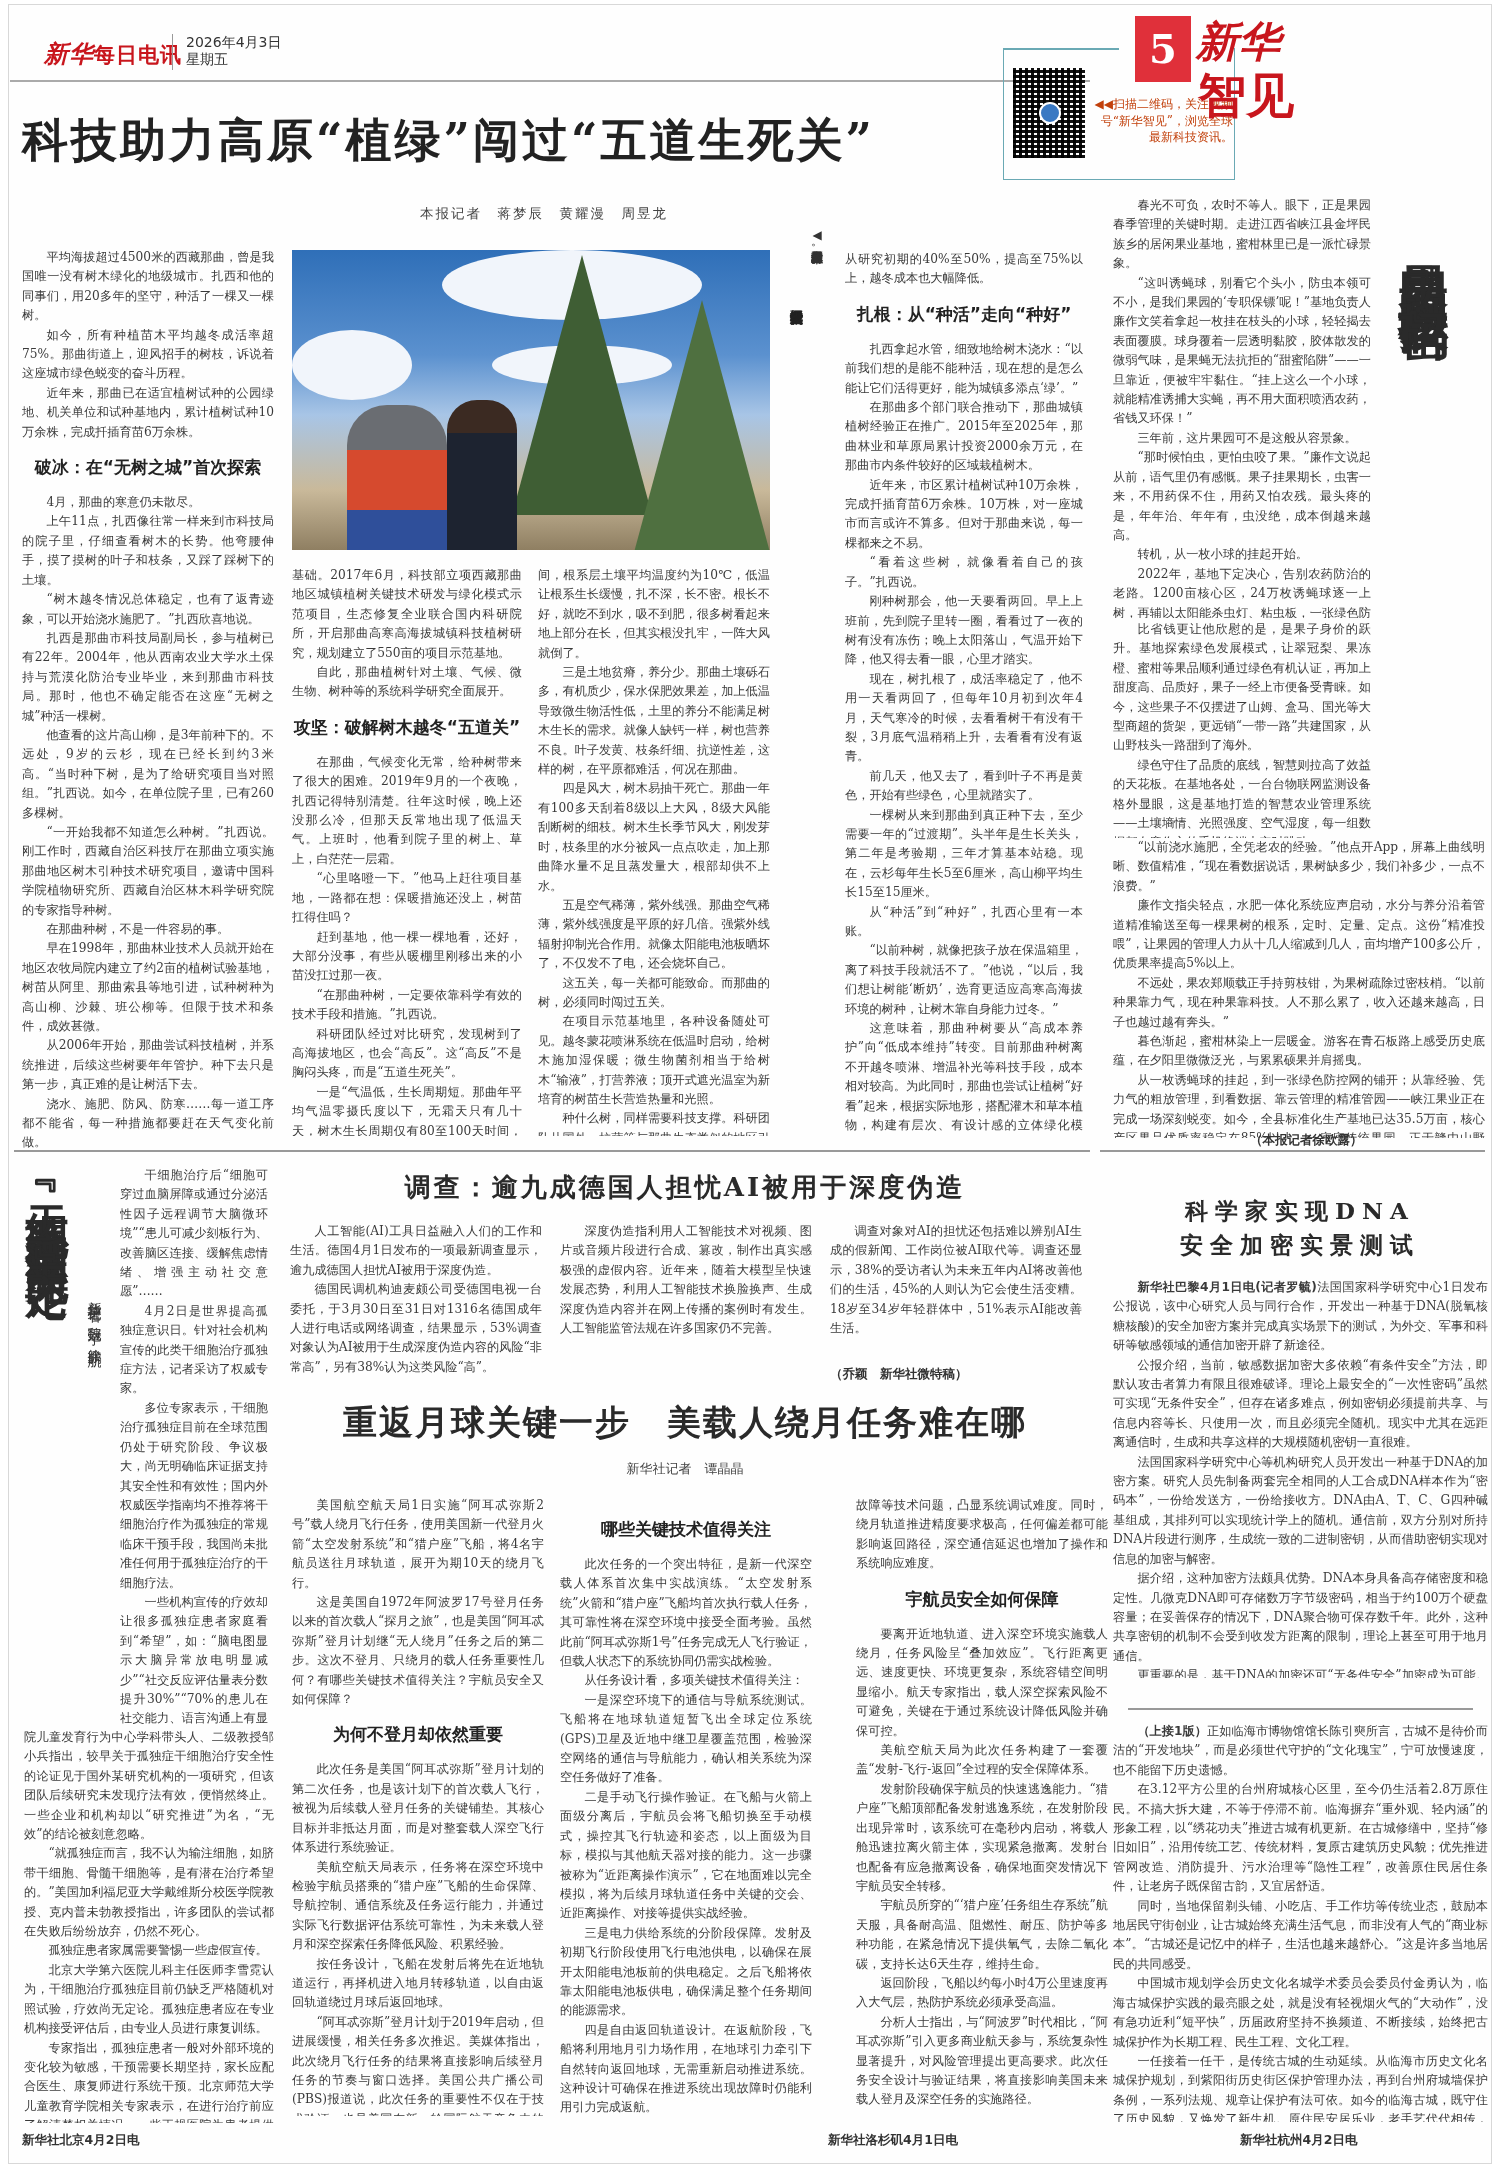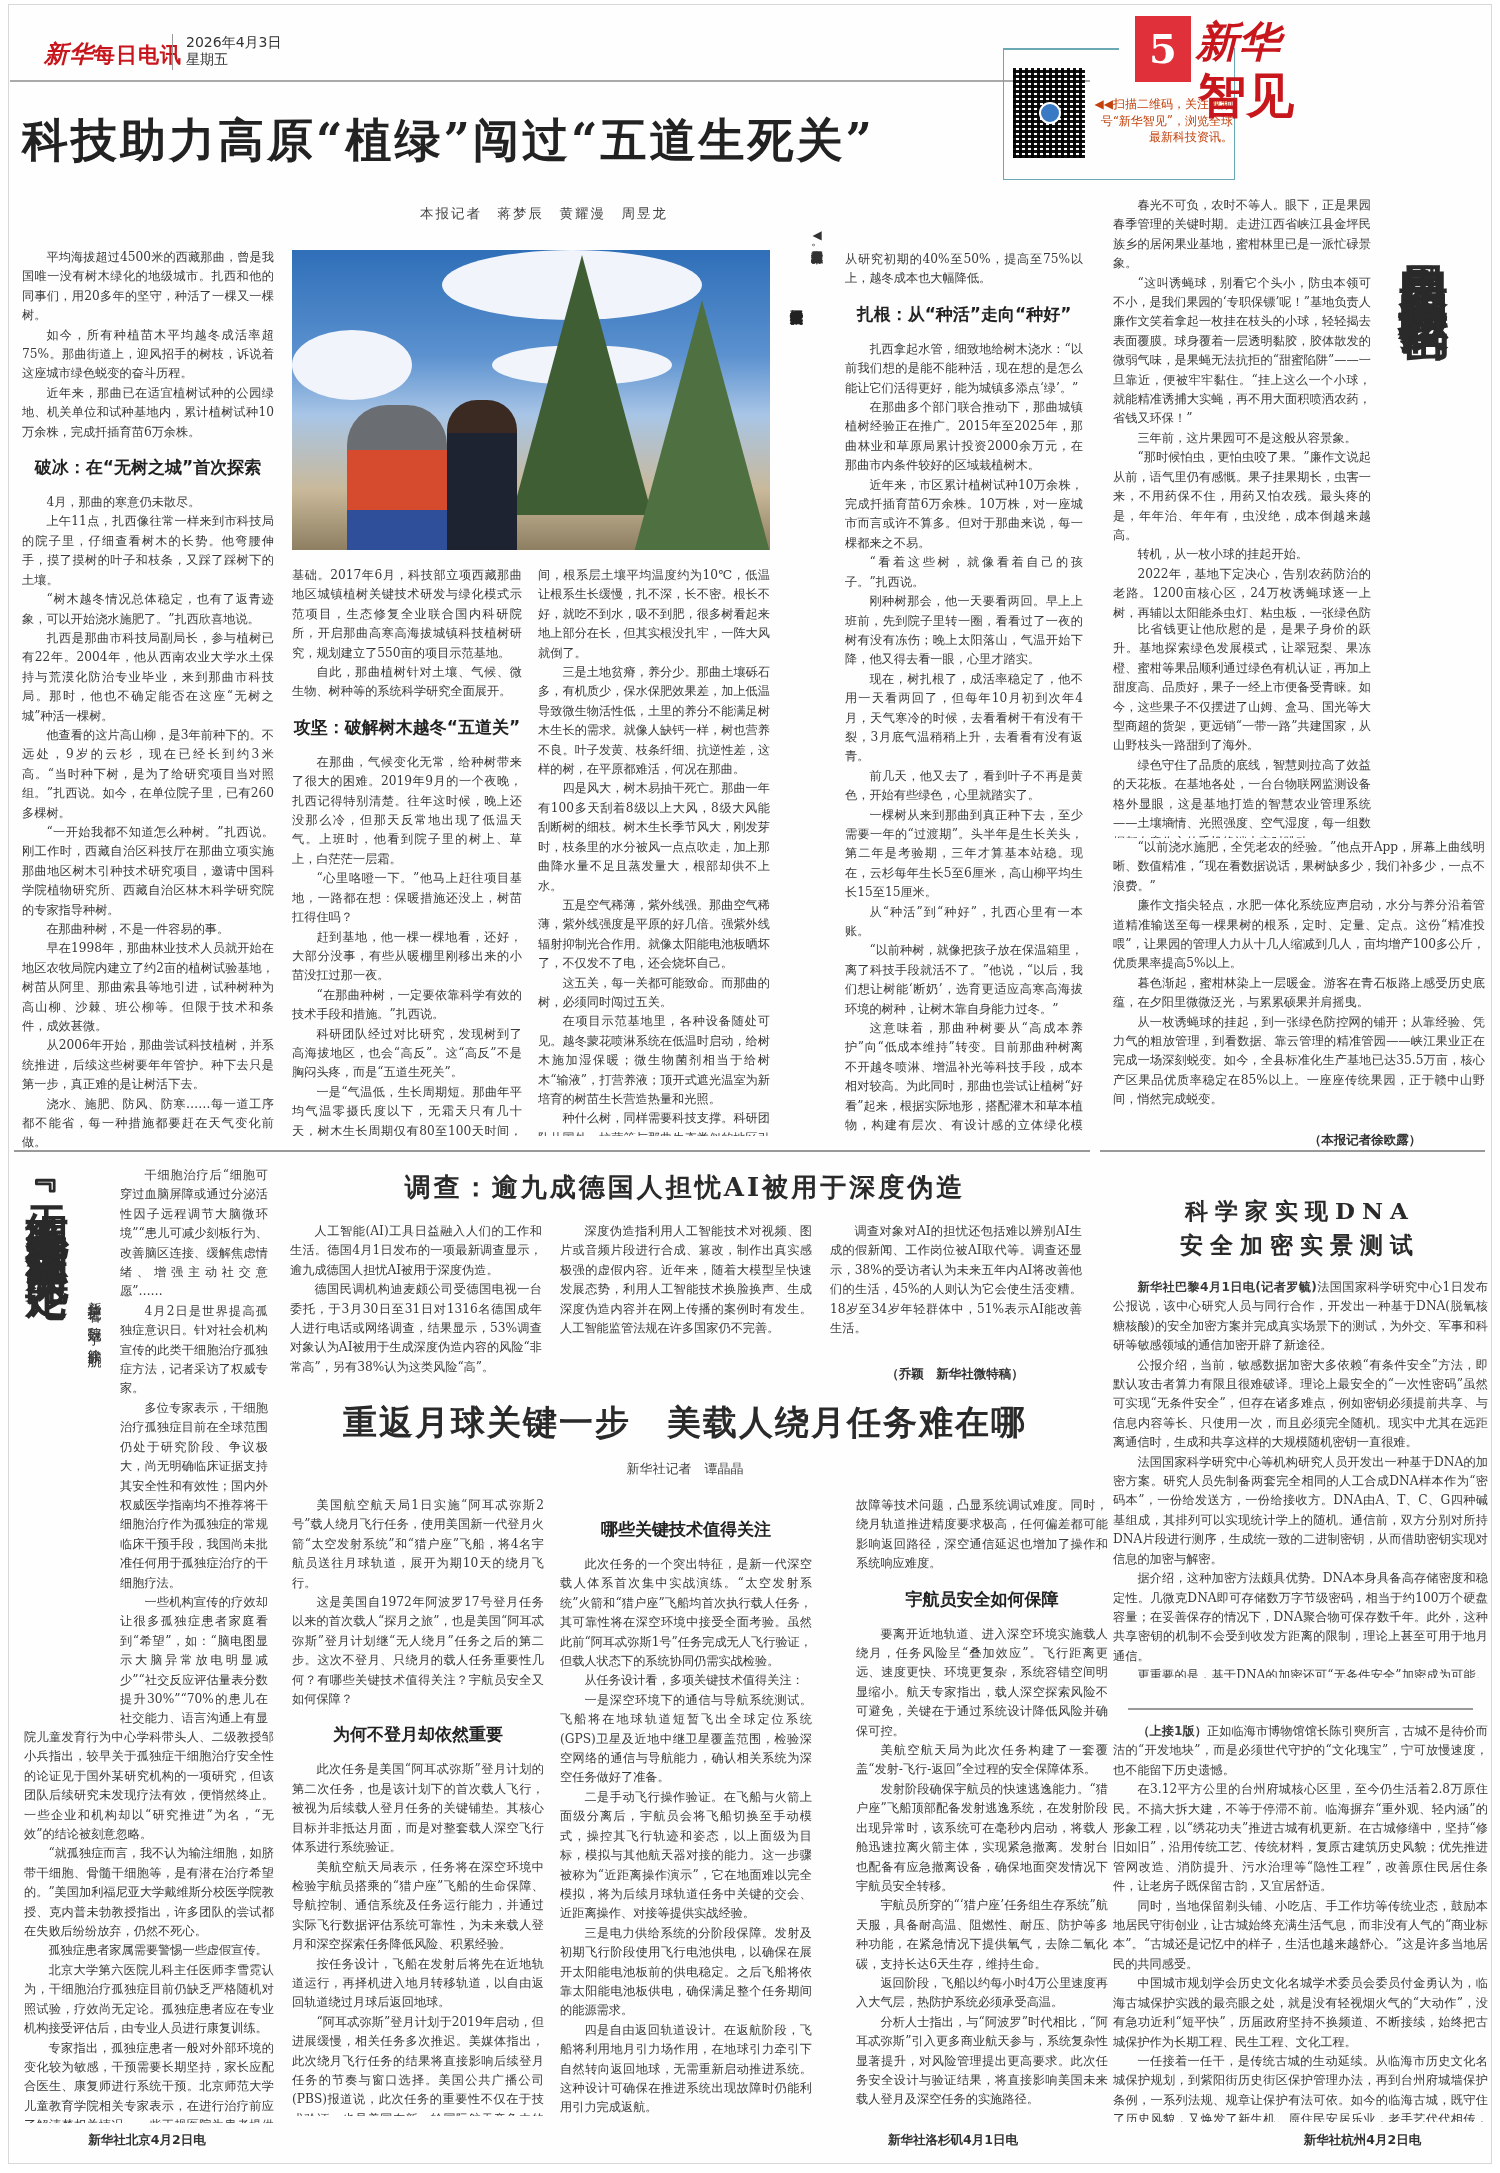--- a/index.html
+++ b/index.html
@@ -4,21 +4,21 @@
 <style>
   * { box-sizing: border-box; margin: 0; padding: 0; }
   html, body { width: 1500px; height: 2173px; background: #ffffff; }
   body { font-family: "DejaVu Serif", "Liberation Serif", serif; color: #2a2a2a; position: relative; overflow: hidden; }
   .page { position: absolute; left: 8px; top: 4px; width: 1484px; height: 2160px; border: 1px solid #d8d8d8; background: #fefefe; }
   .abs { position: absolute; }
   p.txt { font-size: 12.2px; line-height: 19.4px; text-align: justify; text-indent: 2em; color: #3a3a3a; }
   p.txt.noind { text-indent: 0; }
   .col { position: absolute; overflow: hidden; }
   .sub { font-family: "DejaVu Sans", "Liberation Sans", sans-serif; font-weight: bold; font-size: 17px; text-align: center; color: #222; margin: 14px 0 14px; }
-  .sign { font-family: "DejaVu Sans", "Liberation Sans", sans-serif; font-weight: bold; font-size: 12.5px; text-align: center; color: #333; margin-top: 4px; }
+  .sign { font-family: "DejaVu Sans", "Liberation Sans", sans-serif; font-weight: bold; font-size: 12.5px; text-align: left; color: #333; margin-top: 4px; }
 
   
   .mast-logo { left: 44px; top: 38px; font-size: 24px; color: #c8161d; font-weight: bold; font-style: italic; letter-spacing: 1px; }
   .mast-logo .rest { font-style: normal; font-family: "DejaVu Sans", "Liberation Sans", sans-serif; font-size: 21px; }
   .mast-sep { left: 172px; top: 34px; width: 1px; height: 36px; background: #999; }
   .mast-date { left: 186px; top: 34px; font-family: "DejaVu Sans", "Liberation Sans", sans-serif; font-size: 14px; line-height: 17px; color: #333; }
   .mast-rule { left: 10px; top: 80px; width: 1080px; height: 2px; background: #aaa; }
 
   .pagebox { left: 1135px; top: 16px; width: 56px; height: 66px; background: #e0303a; color: #fff; font-size: 40px; font-weight: bold; text-align: center; line-height: 66px; }
   .brand1 { left: 1196px; top: 14px; font-size: 42px; color: #c8161d; font-style: italic; font-weight: bold; }
@@ -161,20 +161,21 @@
   <p class="txt">2022年，基地下定决心，告别农药防治的老路。1200亩核心区，24万枚诱蝇球逐一上树，再辅以太阳能杀虫灯、粘虫板，一张绿色防控网悄然织就。</p>
 
 </div>
 <div class="col" style="left:1113px; top:620px; width:258px; height:218px;">
   <p class="txt">比省钱更让他欣慰的是，是果子身价的跃升。基地探索绿色发展模式，让翠冠梨、果冻橙、蜜柑等果品顺利通过绿色有机认证，再加上甜度高、品质好，果子一经上市便备受青睐。如今，这些果子不仅摆进了山姆、盒马、国光等大型商超的货架，更远销“一带一路”共建国家，从山野枝头一路甜到了海外。</p>
   <p class="txt">绿色守住了品质的底线，智慧则拉高了效益的天花板。在基地各处，一台台物联网监测设备格外显眼，这是基地打造的智慧农业管理系统——土壤墒情、光照强度、空气湿度，每一组数据都在廉作文的手机终端上实时跳动。</p>
 </div>
 <div class="col" style="left:1113px; top:838px; width:372px; height:300px;">
   <p class="txt">“以前浇水施肥，全凭老农的经验。”他点开App，屏幕上曲线明晰、数值精准，“现在看数据说话，果树缺多少，我们补多少，一点不浪费。”</p>
   <p class="txt">廉作文指尖轻点，水肥一体化系统应声启动，水分与养分沿着管道精准输送至每一棵果树的根系，定时、定量、定点。这份“精准投喂”，让果园的管理人力从十几人缩减到几人，亩均增产100多公斤，优质果率提高5%以上。</p>
+  <p class="txt">不远处，果农郑顺载正手持剪枝钳，为果树疏除过密枝梢。“以前种果靠力气，现在种果靠科技。人不那么累了，收入还越来越高，日子也越过越有奔头。”</p>
   <p class="txt">暮色渐起，蜜柑林染上一层暖金。游客在青石板路上感受历史底蕴，在夕阳里微微泛光，与累累硕果并肩摇曳。</p>
   <p class="txt">从一枚诱蝇球的挂起，到一张绿色防控网的铺开；从靠经验、凭力气的粗放管理，到看数据、靠云管理的精准管园——峡江果业正在完成一场深刻蜕变。如今，全县标准化生产基地已达35.5万亩，核心产区果品优质率稳定在85%以上。一座座传统果园，正于赣中山野间，悄然完成蜕变。</p>
 </div>
 <div class="abs sign" style="left:1250px; top:1128px; width:230px;">（本报记者徐欧露）</div>
 
 <div class="hdiv" style="left:14px; top:1150px; width:1076px;"></div>
 <div class="hdiv" style="left:1100px; top:1150px; width:385px;"></div>
 
 <div class="abs vtitle vt-stem">『干细胞治疗孤独症』尚无定论</div>
 <div class="abs vt-stem-by">新华社记者　魏冠宇　徐鹏航</div>

